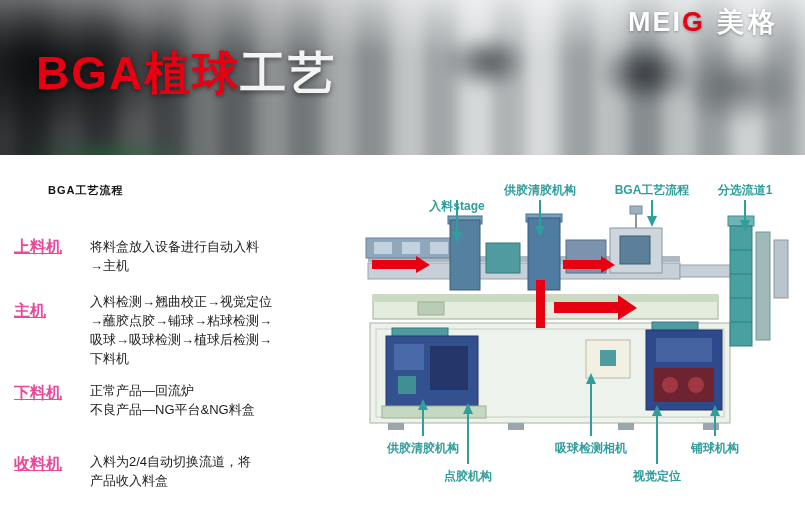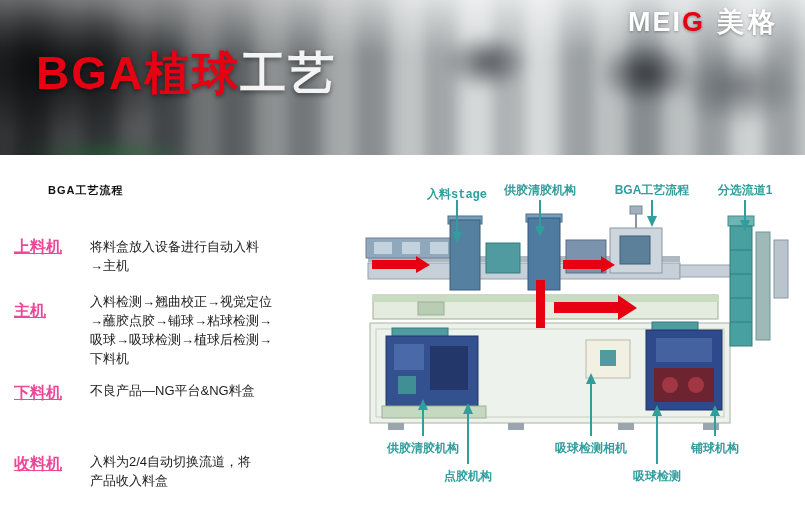--- a/index.html
+++ b/index.html
@@ -81,20 +81,21 @@
       <div>入料检测→翘曲校正→视觉定位</div>
       <div>→蘸胶点胶→铺球→粘球检测→</div>
       <div>吸球→吸球检测→植球后检测→</div>
       <div>下料机</div>
     </div>
   </div>
 
   <div class="step s2">
     <div class="step-label">下料机</div>
     <div class="step-text">
+      <div>正常产品—回流炉</div>
       <div>不良产品—NG平台&amp;NG料盒</div>
     </div>
   </div>
 
   <div class="step s3">
     <div class="step-label">收料机</div>
     <div class="step-text">
       <div>入料为2/4自动切换流道，将</div>
       <div>产品收入料盒</div>
     </div>
@@ -228,25 +229,25 @@
       <g>
         <line class="callout-line" x1="299" y1="296" x2="299" y2="246"></line>
         <polygon class="callout-tri" points="294,248 304,248 299,237"></polygon>
       </g>
       <g>
         <line class="callout-line" x1="357" y1="268" x2="357" y2="246"></line>
         <polygon class="callout-tri" points="352,248 362,248 357,237"></polygon>
       </g>
     </svg>
 
-    <div class="dlabel" style="left:99px;top:18px;font-family:Liberation Mono, monospace;">入料stage</div>
+    <div class="dlabel" style="left:99px;top:30px;">入料stage</div>
     <div class="dlabel" style="left:182px;top:14px;">供胶清胶机构</div>
     <div class="dlabel" style="left:294px;top:14px;">BGA工艺流程</div>
     <div class="dlabel" style="left:387px;top:14px;">分选流道1</div>
 
     <div class="dlabel" style="left:65px;top:272px;">供胶清胶机构</div>
     <div class="dlabel" style="left:110px;top:300px;">点胶机构</div>
     <div class="dlabel" style="left:233px;top:272px;">吸球检测相机</div>
-    <div class="dlabel" style="left:299px;top:300px;">吸球检测</div>
+    <div class="dlabel" style="left:299px;top:300px;">视觉定位</div>
     <div class="dlabel" style="left:357px;top:272px;">铺球机构</div>
   </div>
 
 </div>
 
 </body></html>

